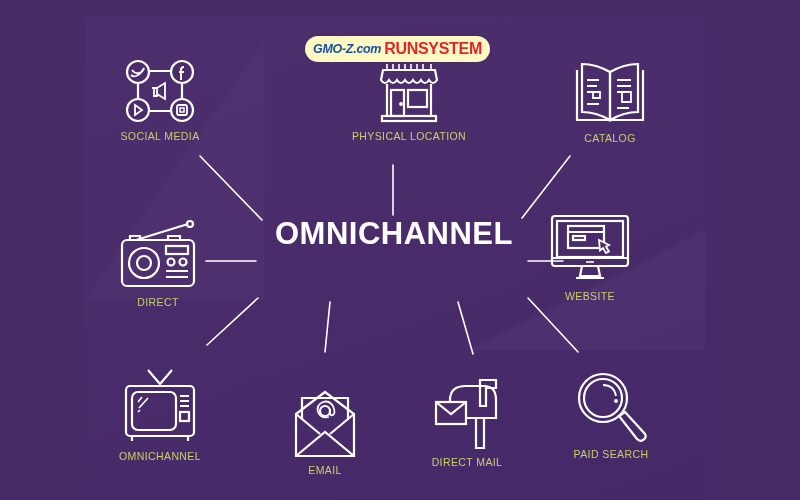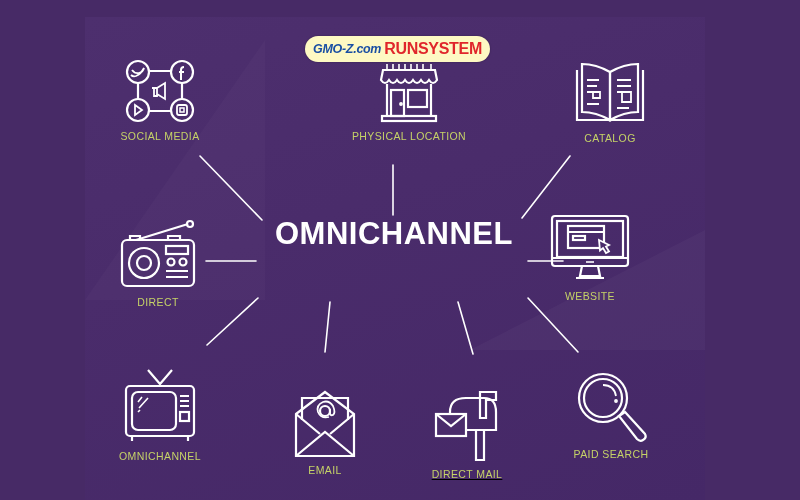--- a/index.html
+++ b/index.html
@@ -166,21 +166,21 @@
     <path d="M4 26 L33 4 L62 26 V68 H4 Z"></path>
     <path d="M10 32 V10 H56 V32"></path>
     <path d="M4 26 L28 46 M62 26 L38 46"></path>
     <path d="M4 68 L33 44 L62 68"></path>
     <circle cx="33" cy="23" r="5"></circle>
     <path d="M38 21 v4 q0 3 3 2 q3 -2 0 -9 q-4 -6 -10 -4 q-7 3 -5 10 q3 7 11 5" stroke-width="1.8"></path>
   </svg>
   <div class="label">EMAIL</div>
 </div>
 
-<div class="channel" style="left:420px; top:388px; width:94px;text-decoration:underline;">
+<div class="channel" style="left:420px; top:376px; width:94px;">
   <svg width="66" height="74" viewBox="0 0 66 74" fill="none" stroke="#fff" stroke-width="2.2">
     <path d="M16 24 q0 -14 16 -14 h18 q12 0 12 14 v18 H16 z"></path>
     <path d="M46 4 v26 h6 v-18 h10 v-8 z"></path>
     <rect x="2" y="26" width="30" height="22" fill="#4a2c6b"></rect>
     <path d="M2 26 l15 12 l15 -12"></path>
     <path d="M42 42 v30 h8 v-30"></path>
   </svg>
   <div class="label">DIRECT MAIL</div>
 </div>
 

